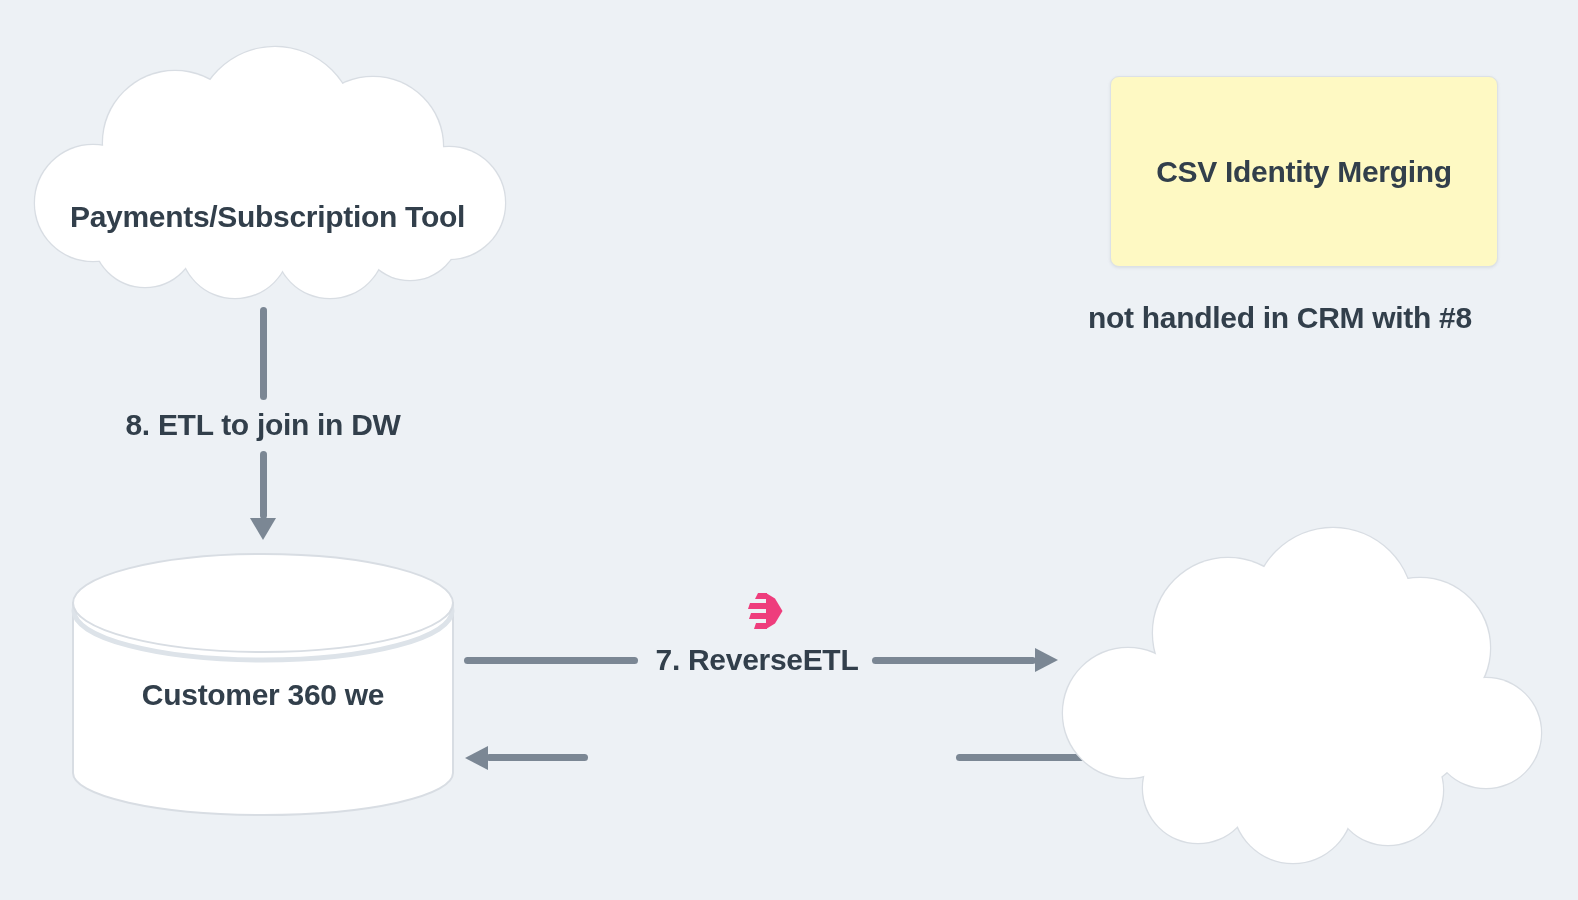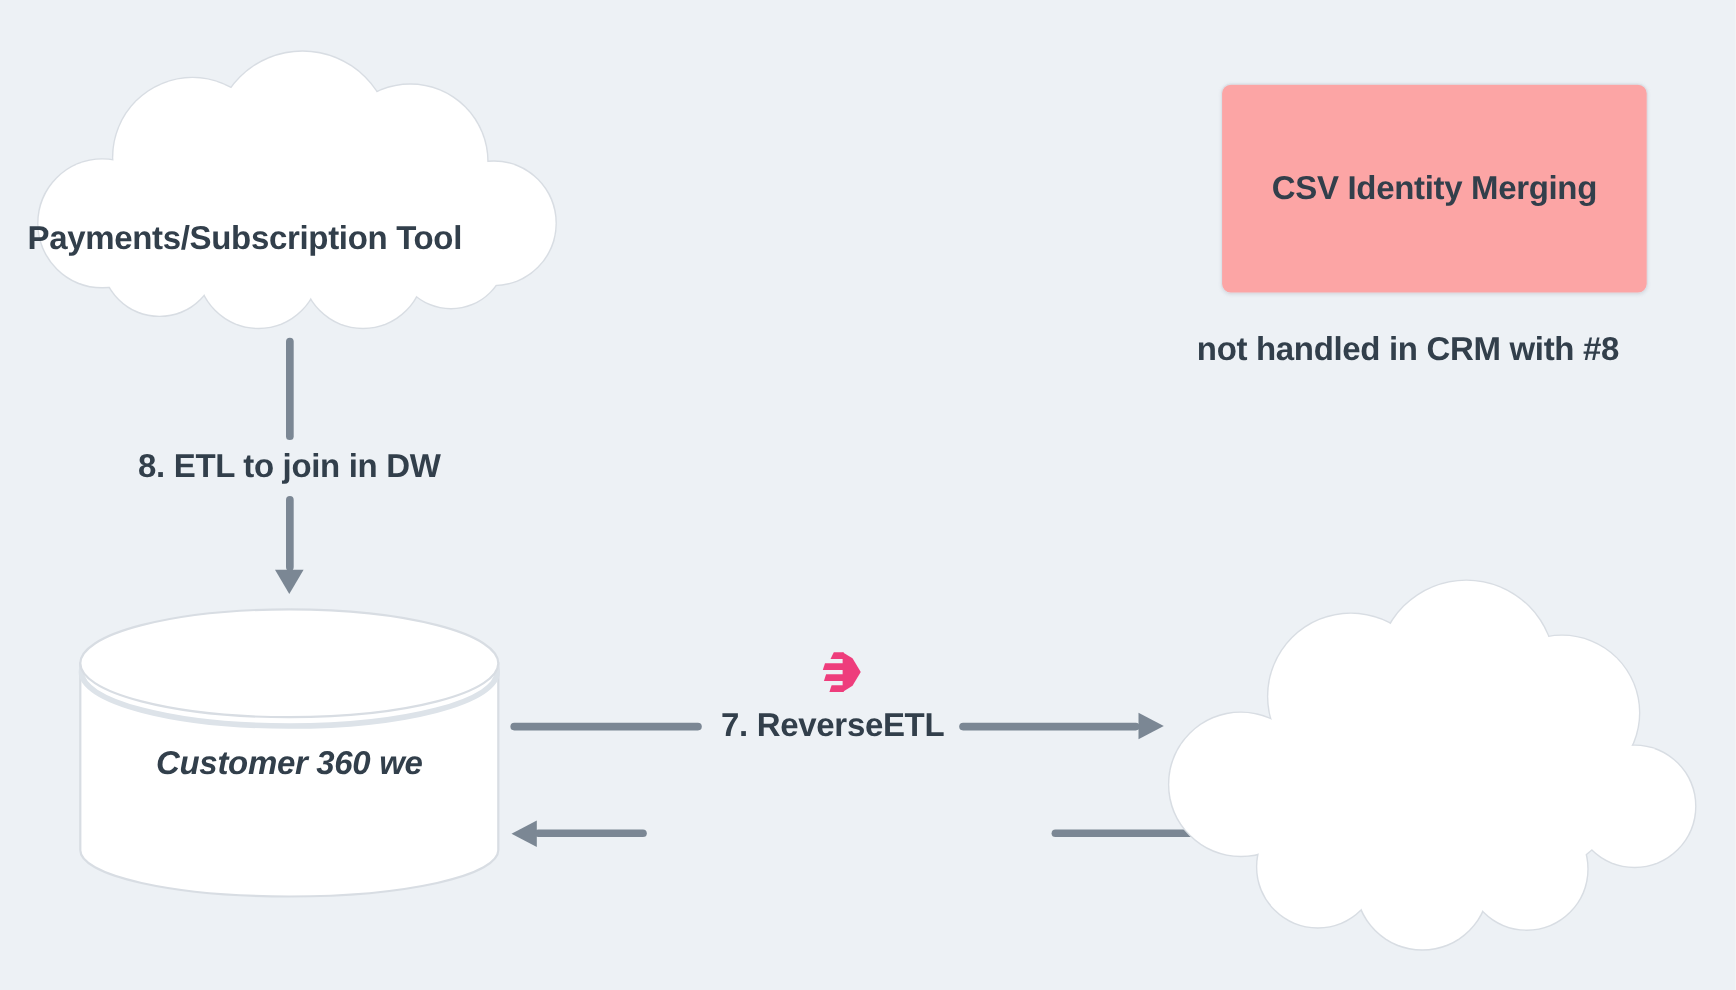--- a/index.html
+++ b/index.html
@@ -25,31 +25,32 @@
     font-weight: 600;
     letter-spacing: -0.3px;
     white-space: nowrap;
     line-height: 42px;
   }
   .label.center { text-align: center; }
 
   .cloud-label {
     position: absolute;
     left: 0; right: 0;
+    text-align: center;
     color: #323F4B;
     font-size: 30px;
     font-weight: 600;
     letter-spacing: -0.3px;
     white-space: nowrap;
     line-height: 42px;
   }
 
   .card {
     position: absolute;
-    background: #fca5a5;
+    background: #fef9c3;
     border: 1px solid #DCE1E7;
     border-radius: 9px;
     box-shadow: 0 1px 3px rgba(145,155,170,0.22);
     display: flex;
     align-items: center;
     justify-content: center;
   }
 
   .note {
     position: absolute;
@@ -126,21 +127,21 @@
   <div class="label center" style="left:70px; top:404px; width:386px;">8. ETL to join in DW</div>
   <div class="vline" style="left:260px; top:451px; height:68px;"></div>
   <div class="head head-down" style="left:250px; top:518px;"></div>
 
   <div class="node" style="left:72px; top:553px; width:382px; height:262px;">
     <svg class="node-svg" viewBox="0 0 382 262">
       <path d="M1,50 L1,220 A190,42 0 0 0 381,220 L381,50 Z" fill="#FFFFFF" stroke="#D8DDE3" stroke-width="2"></path>
       <ellipse cx="191" cy="58" rx="189" ry="49" fill="none" stroke="#DDE3E9" stroke-width="5"></ellipse>
       <ellipse cx="191" cy="50" rx="190" ry="49" fill="#FFFFFF" stroke="#D8DDE3" stroke-width="2"></ellipse>
     </svg>
-    <div class="db-label" style="left:0; right:0; top:118px;font-style:italic;">
+    <div class="db-label" style="left:0; right:0; top:118px;">
       <div>Customer 360 we</div>
     </div>
   </div>
 
   <svg class="edge-icon" style="left:744px; top:591px;" width="40" height="40" viewBox="0 0 40 40">
     <g fill="#EE3D7C">
       <path d="M14,2 L23,2 L23,8 L11,8 Z"></path>
       <path d="M6,12 L23,12 L23,18 L4,18 Z"></path>
       <path d="M7,22 L23,22 L23,28 L5,28 Z"></path>
       <path d="M12,32 L23,32 L23,38 L10,38 Z"></path>

